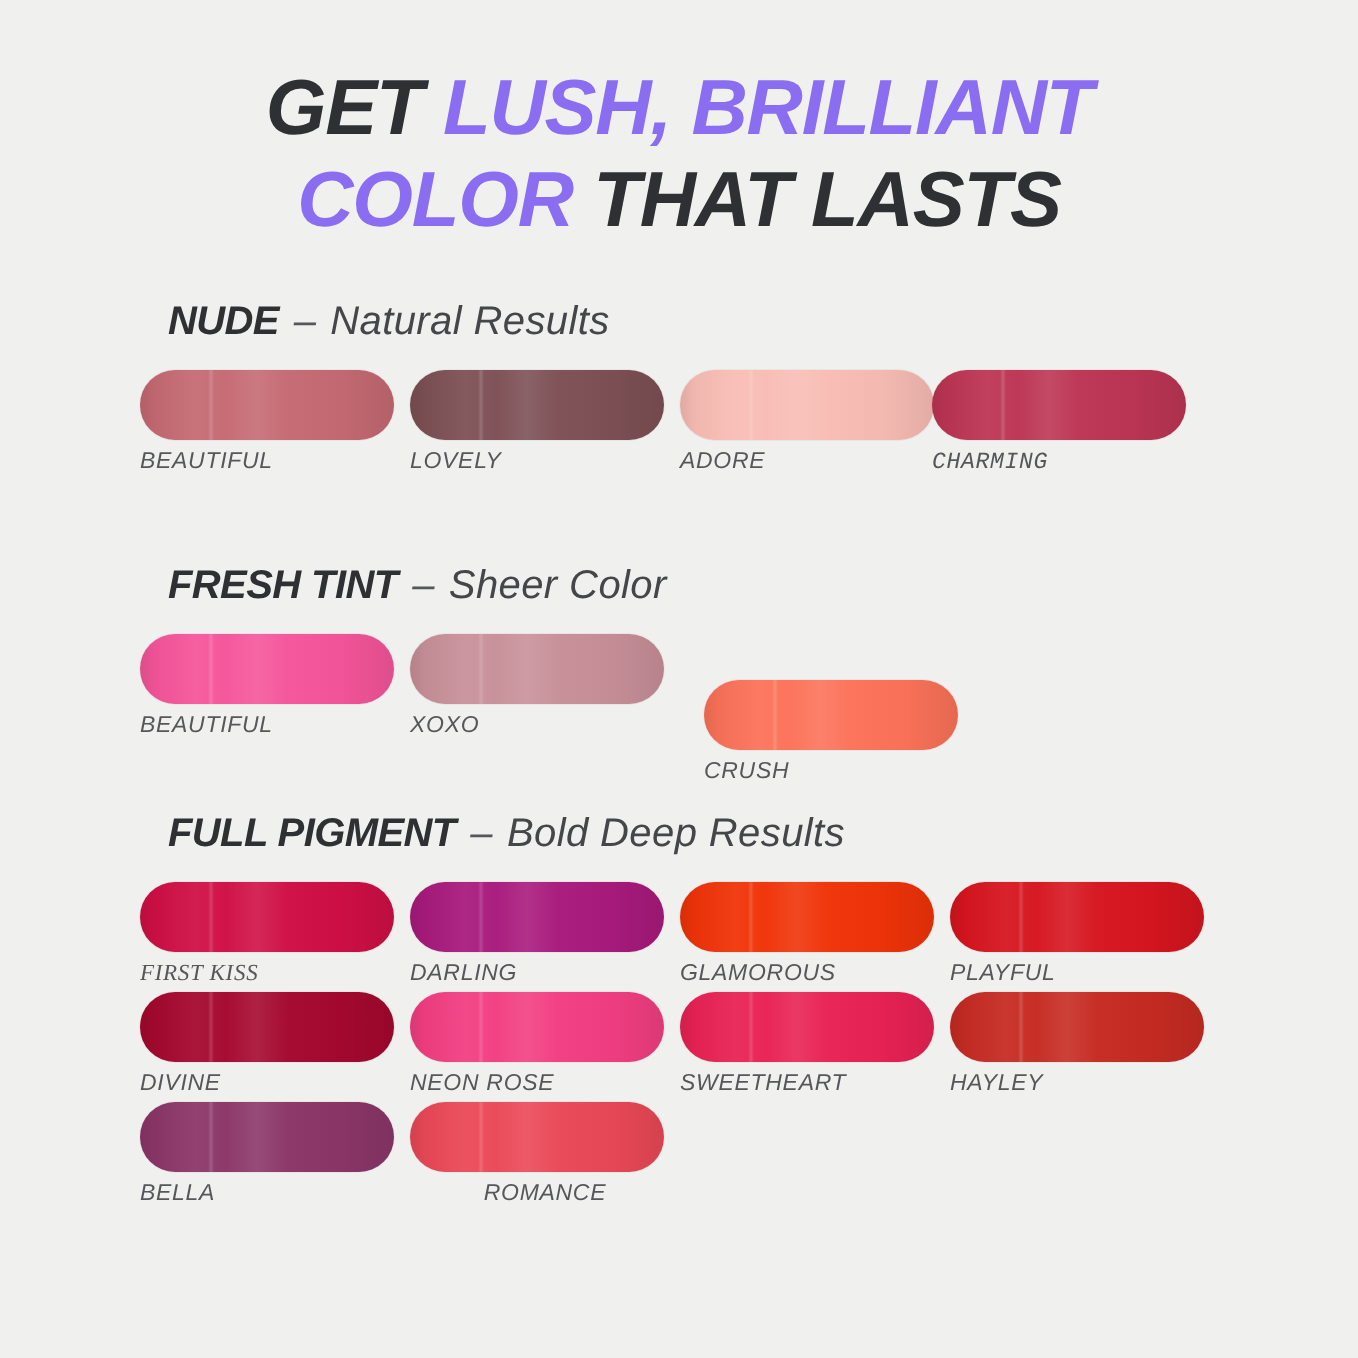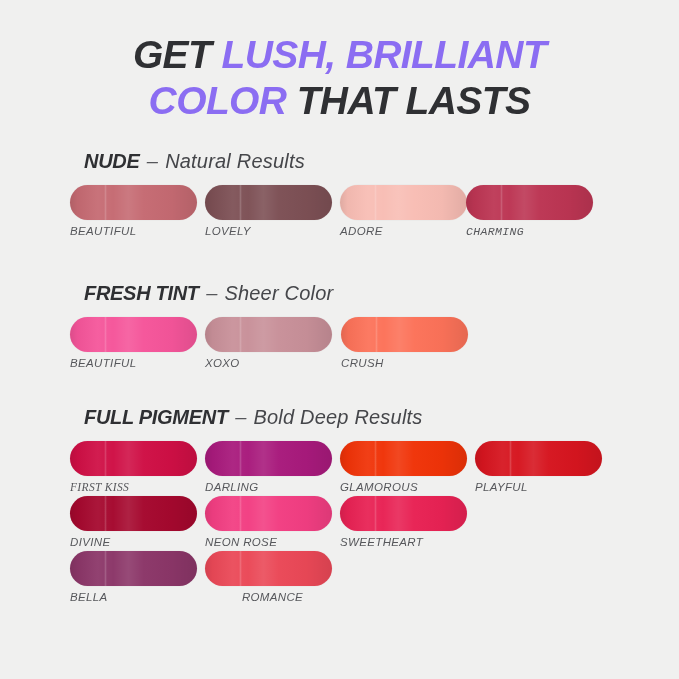--- a/index.html
+++ b/index.html
@@ -175,21 +175,21 @@
         <div class="swatch-rows">
           <div class="swatch-row">
             <div class="swatch-cell" style="left: 0px;">
               <div class="swatch" style="background: rgb(245, 85, 154);"></div>
               <div class="swatch-label">BEAUTIFUL</div>
             </div>
             <div class="swatch-cell" style="left: 135px;">
               <div class="swatch" style="background: rgb(200, 144, 153);"></div>
               <div class="swatch-label">XOXO</div>
             </div>
-            <div class="swatch-cell" style="left: 271px;">
+            <div class="swatch-cell" style="left: 282px; margin-top: 23px;">
               <div class="swatch" style="background: rgb(252, 114, 89);"></div>
               <div class="swatch-label">CRUSH</div>
             </div>
           </div>
         </div>
       </div>
       <div class="section" style="top: 406px;">
         <div class="section-header"><span class="sh-strong">FULL PIGMENT</span><span class="sh-dash"> – </span><span class="sh-light">Bold Deep Results</span></div>
         <div class="swatch-rows">
           <div class="swatch-row">
@@ -216,20 +216,24 @@
               <div class="swatch-label">DIVINE</div>
             </div>
             <div class="swatch-cell" style="left: 135px;">
               <div class="swatch" style="background: rgb(242, 62, 130);"></div>
               <div class="swatch-label">NEON ROSE</div>
             </div>
             <div class="swatch-cell" style="left: 270px;">
               <div class="swatch" style="background: rgb(232, 34, 84);"></div>
               <div class="swatch-label">SWEETHEART</div>
             </div>
+            <div class="swatch-cell" style="left: 405px;">
+              <div class="swatch" style="background: rgb(198, 43, 34);"></div>
+              <div class="swatch-label">HAYLEY</div>
+            </div>
           </div>
           <div class="swatch-row">
             <div class="swatch-cell" style="left: 0px;">
               <div class="swatch" style="background: rgb(139, 54, 104);"></div>
               <div class="swatch-label">BELLA</div>
             </div>
             <div class="swatch-cell" style="left: 135px; text-align: center;">
               <div class="swatch" style="background: rgb(234, 72, 87);"></div>
               <div class="swatch-label">ROMANCE</div>
             </div>

